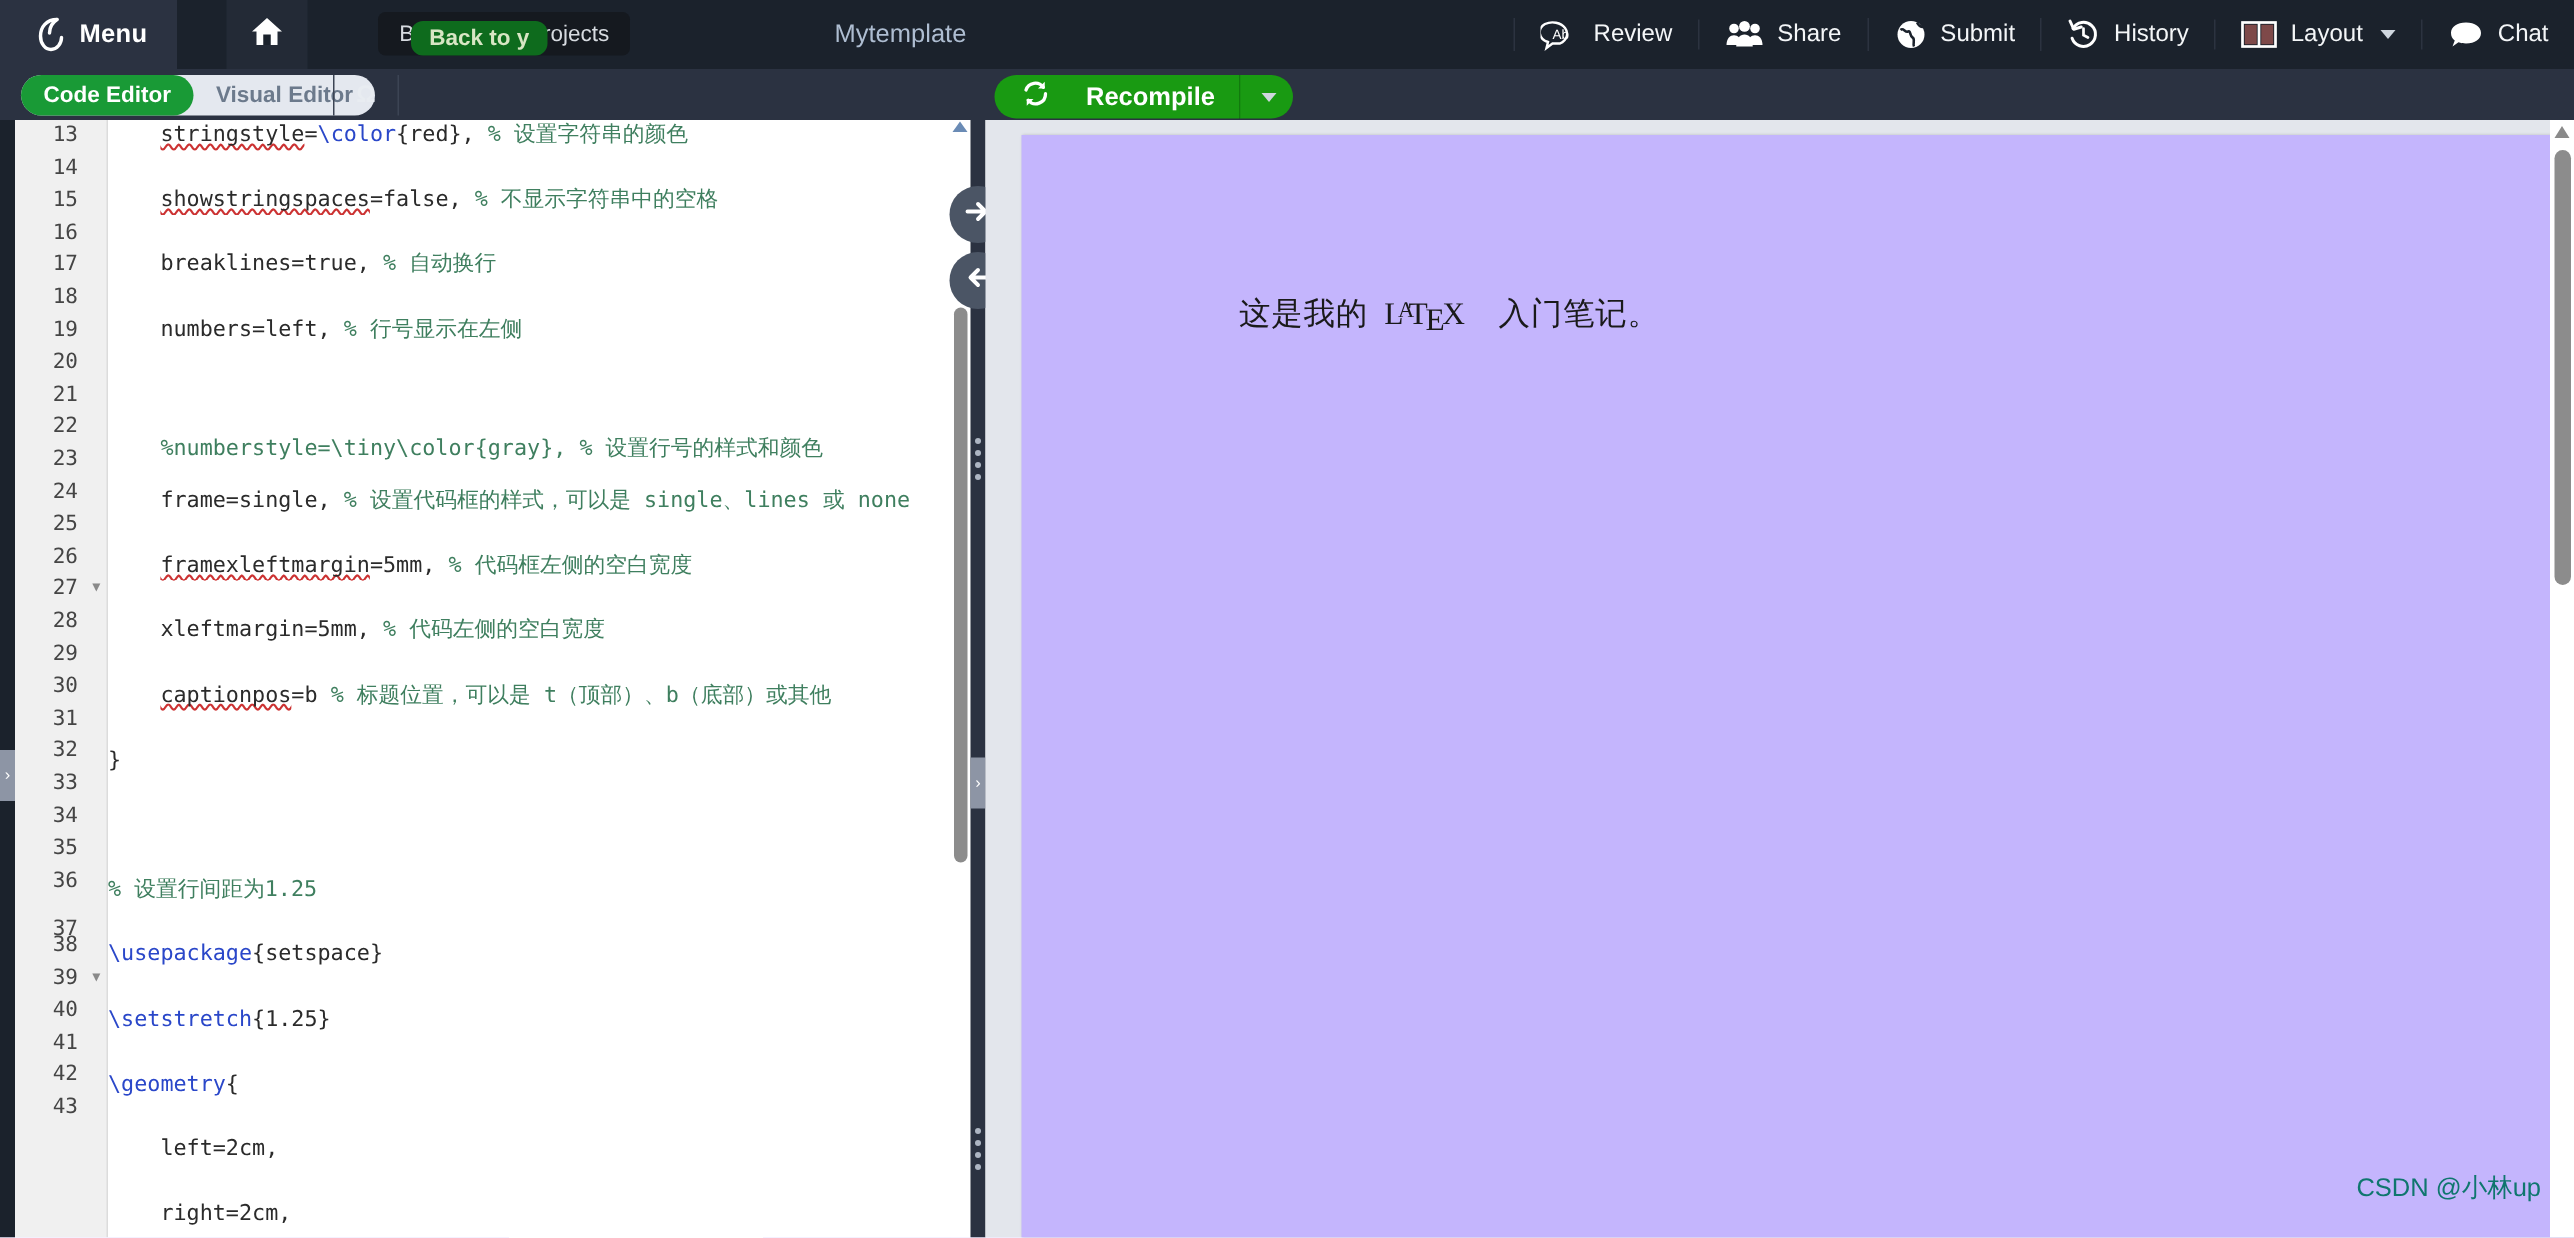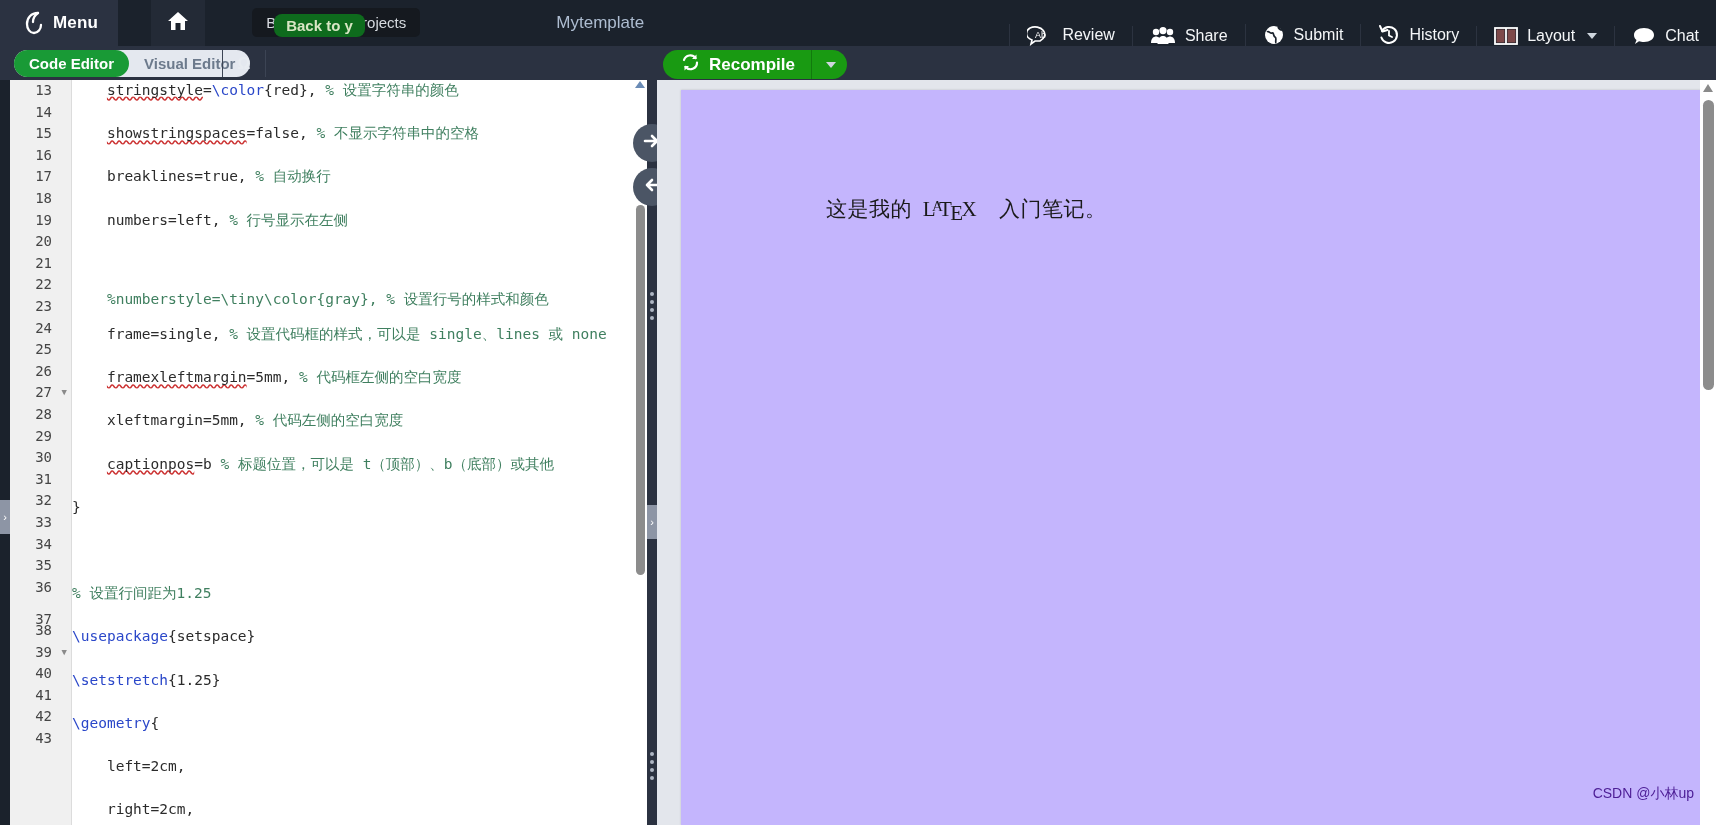--- a/index.html
+++ b/index.html
@@ -37,21 +37,21 @@
   .tooltip-overlap {
     position: absolute; left: 36px; top: 14px;
     background: #0e6b1d; color: #d8e6c4;
     border-radius: 8px; padding: 3px 12px;
     font-size: 15px; font-weight: bold; white-space: nowrap; z-index: 41;
   }
   .nav-title {
     flex: 1; display: flex; align-items: center; justify-content: center;
     font-size: 17px; color: #aebdd1; cursor: pointer;
   }
-  .nav-right { display: flex; align-items: flex-end; padding-left: 47px; }
+  .nav-right { display: flex; align-items: center; padding-left: 47px; }
   .nav-item {
     display: flex; align-items: center; gap: 9px;
     padding: 0 17px; cursor: pointer;
     border-left: 1px solid #2c3340;
     font-size: 16px; color: #f4f6f8;
   }
   .nav-item:last-child { border-right: none; }
   .nav-item svg { display: block; flex: none; }
   .caret-down {
     width: 0; height: 0; margin-left: 3px;
@@ -79,21 +79,21 @@
     position: absolute; left: 222px; top: 4px; width: 44px; height: 27px;
     display: flex; align-items: center; justify-content: center;
     font-size: 16px; font-weight: bold; color: #e8ecf1; cursor: pointer;
     border-left: 1px solid #3c4454; border-right: 1px solid #3c4454;
   }
   .recompile-group {
     position: absolute; left: 663px; top: 4px;
     display: flex; align-items: stretch; height: 29px;
   }
   .recompile-btn {
-    display: flex; align-items: center; gap: 9px;
+    display: flex; align-items: center; gap: 24px;
     background: #199a12; color: #fff;
     border-radius: 15px 0 0 15px; padding: 0 16px 0 18px;
     font-size: 17px; font-weight: bold; cursor: pointer; justify-content: flex-end;
   }
   .recompile-caret {
     display: flex; align-items: center; justify-content: center;
     width: 36px; background: #199a12; border-left: 1px solid #117a0d;
     border-radius: 0 15px 15px 0; cursor: pointer;
   }
   .doc-badge {
@@ -225,21 +225,21 @@
     position: absolute; top: 4px; left: 3px; width: 0; height: 0;
     border-left: 5px solid transparent; border-right: 5px solid transparent;
     border-bottom: 8px solid #8a8a8a; cursor: pointer;
   }
   .pdf-scroll-thumb {
     position: absolute; top: 20px; left: 3px; width: 11px; height: 290px;
     background: #8c8c8c; border-radius: 6px; cursor: grab;
   }
   .watermark {
     position: absolute; right: 22px; bottom: 22px;
-    font-size: 14px; color: #4c1d95; font-family: "Liberation Sans", sans-serif;
+    font-size: 17px; color: #0f766e; font-family: "Liberation Sans", sans-serif;
     pointer-events: none;
   }
 </style>
 </head>
 <body>
 
 <div id="app">
 
   <div class="navbar">
     <div class="nav-left">

